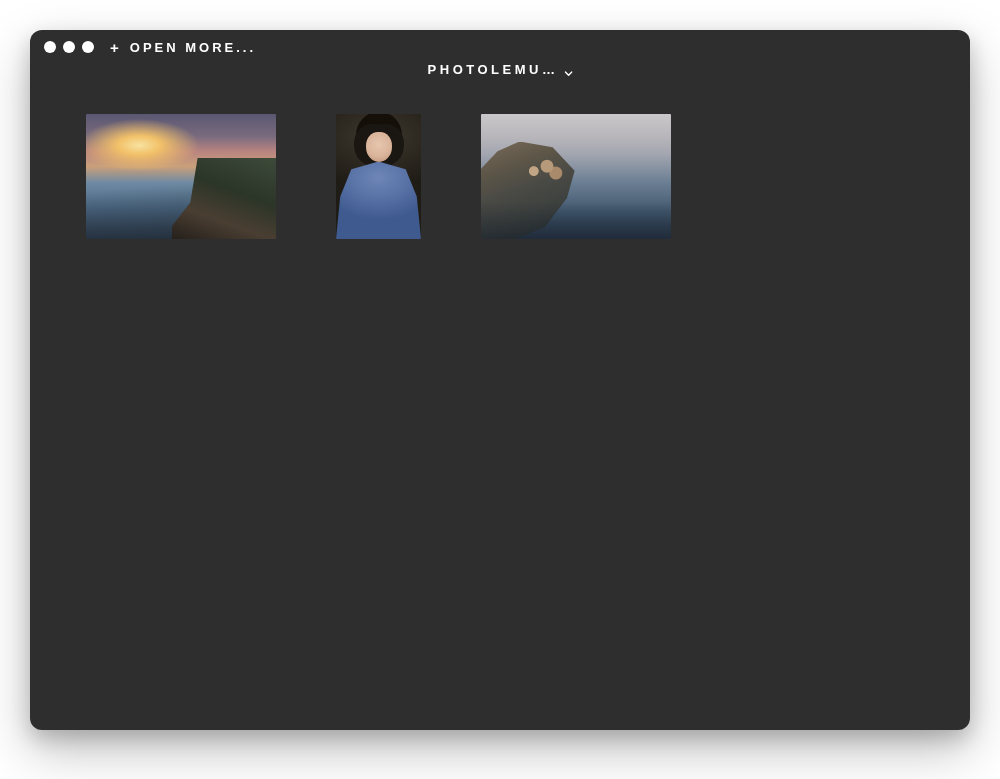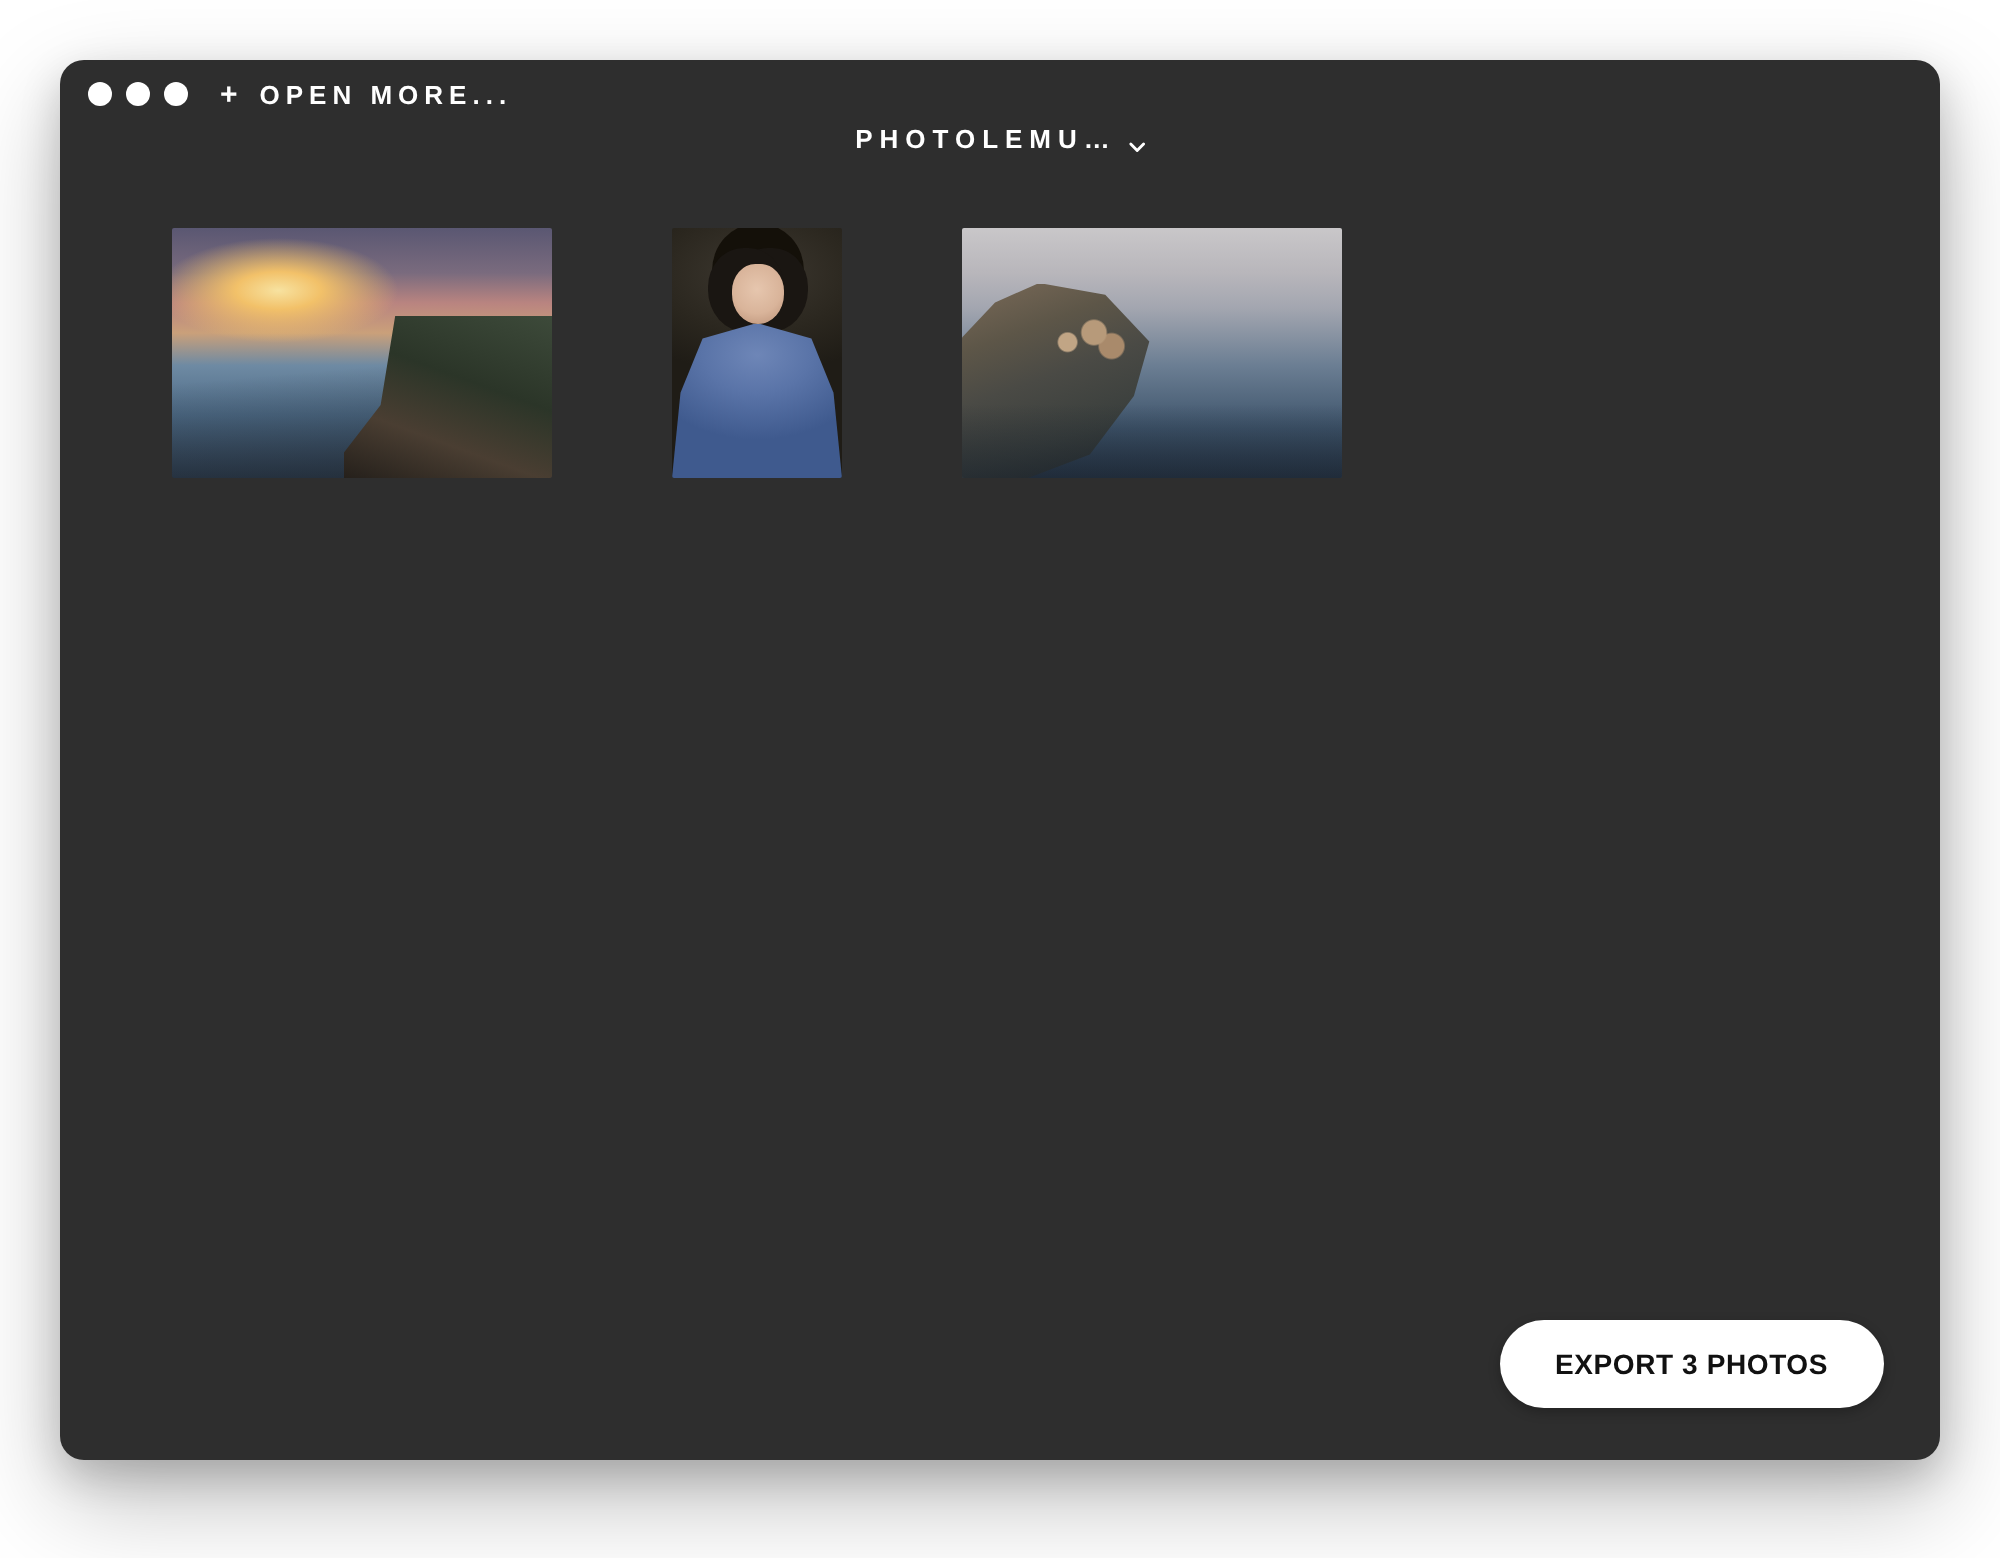--- a/index.html
+++ b/index.html
@@ -191,17 +191,14 @@
       </span>
     </div>
   </div>
 
   <div class="content">
     <div class="thumb t1"></div>
     <div class="thumb t2"></div>
     <div class="thumb t3"></div>
   </div>
 
-  <button class="export-btn">
-    <span>EXPORT 3 PHOTOS</span>
-  </button>
 
 </div>
 
 </body></html>

